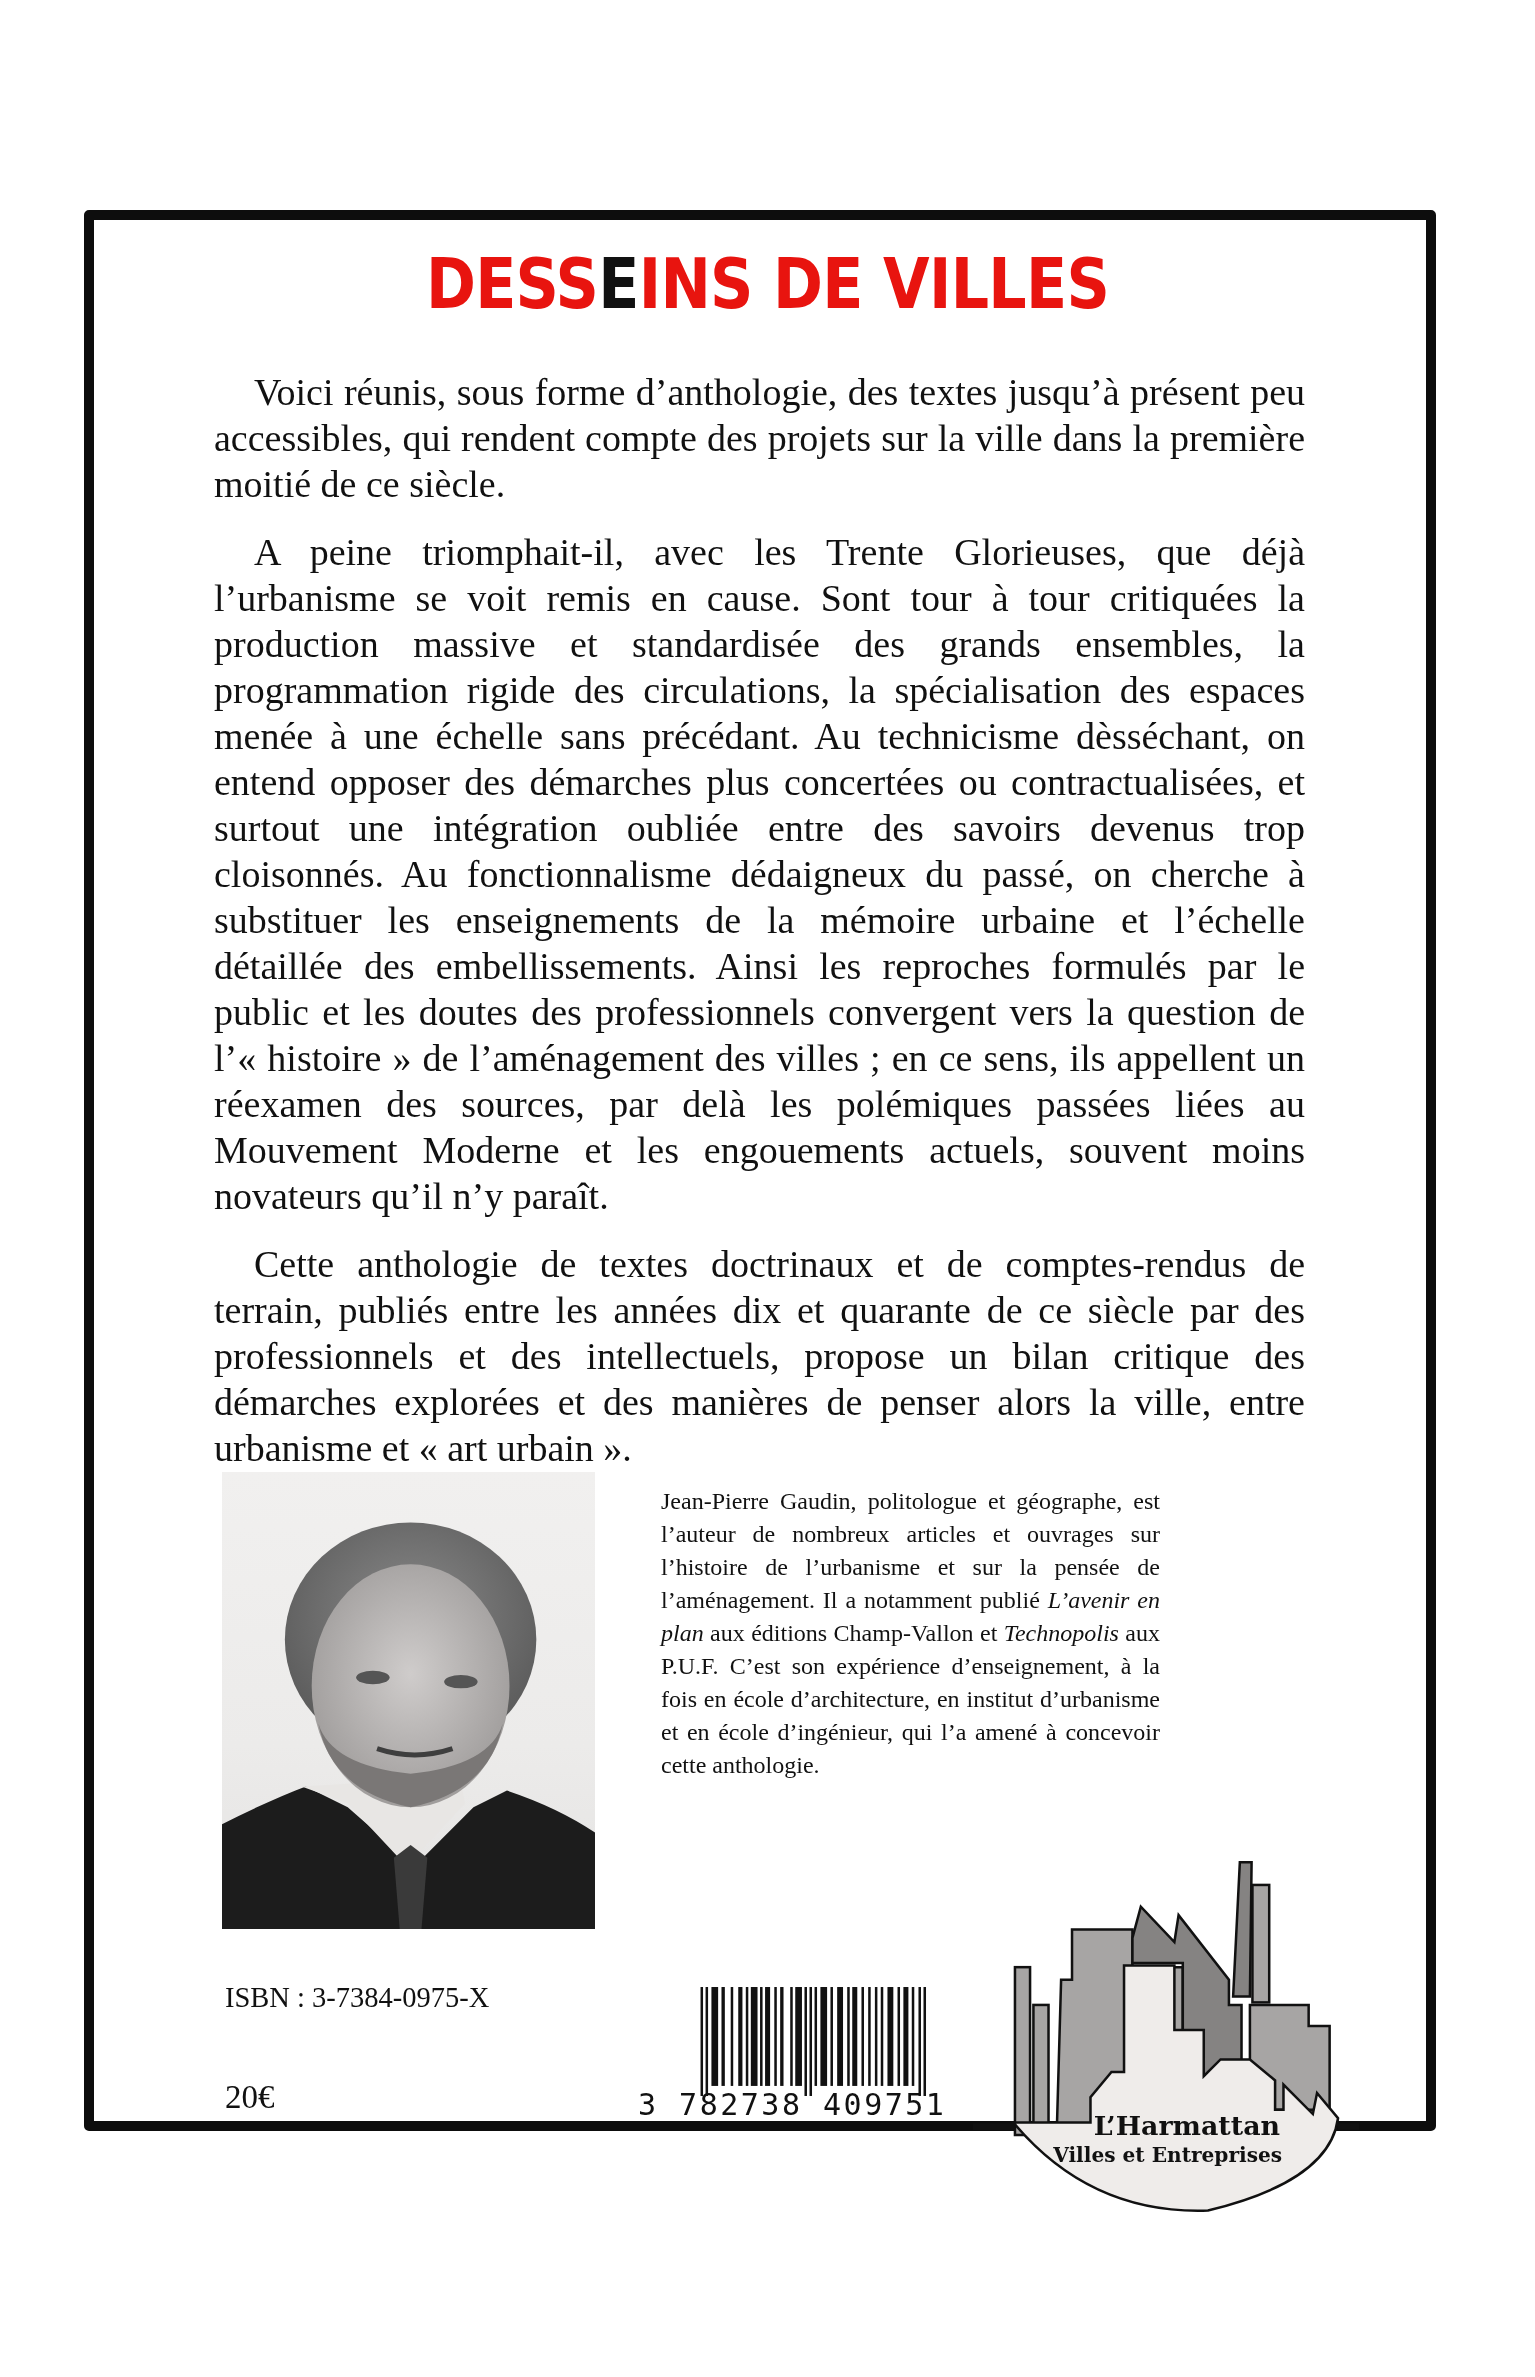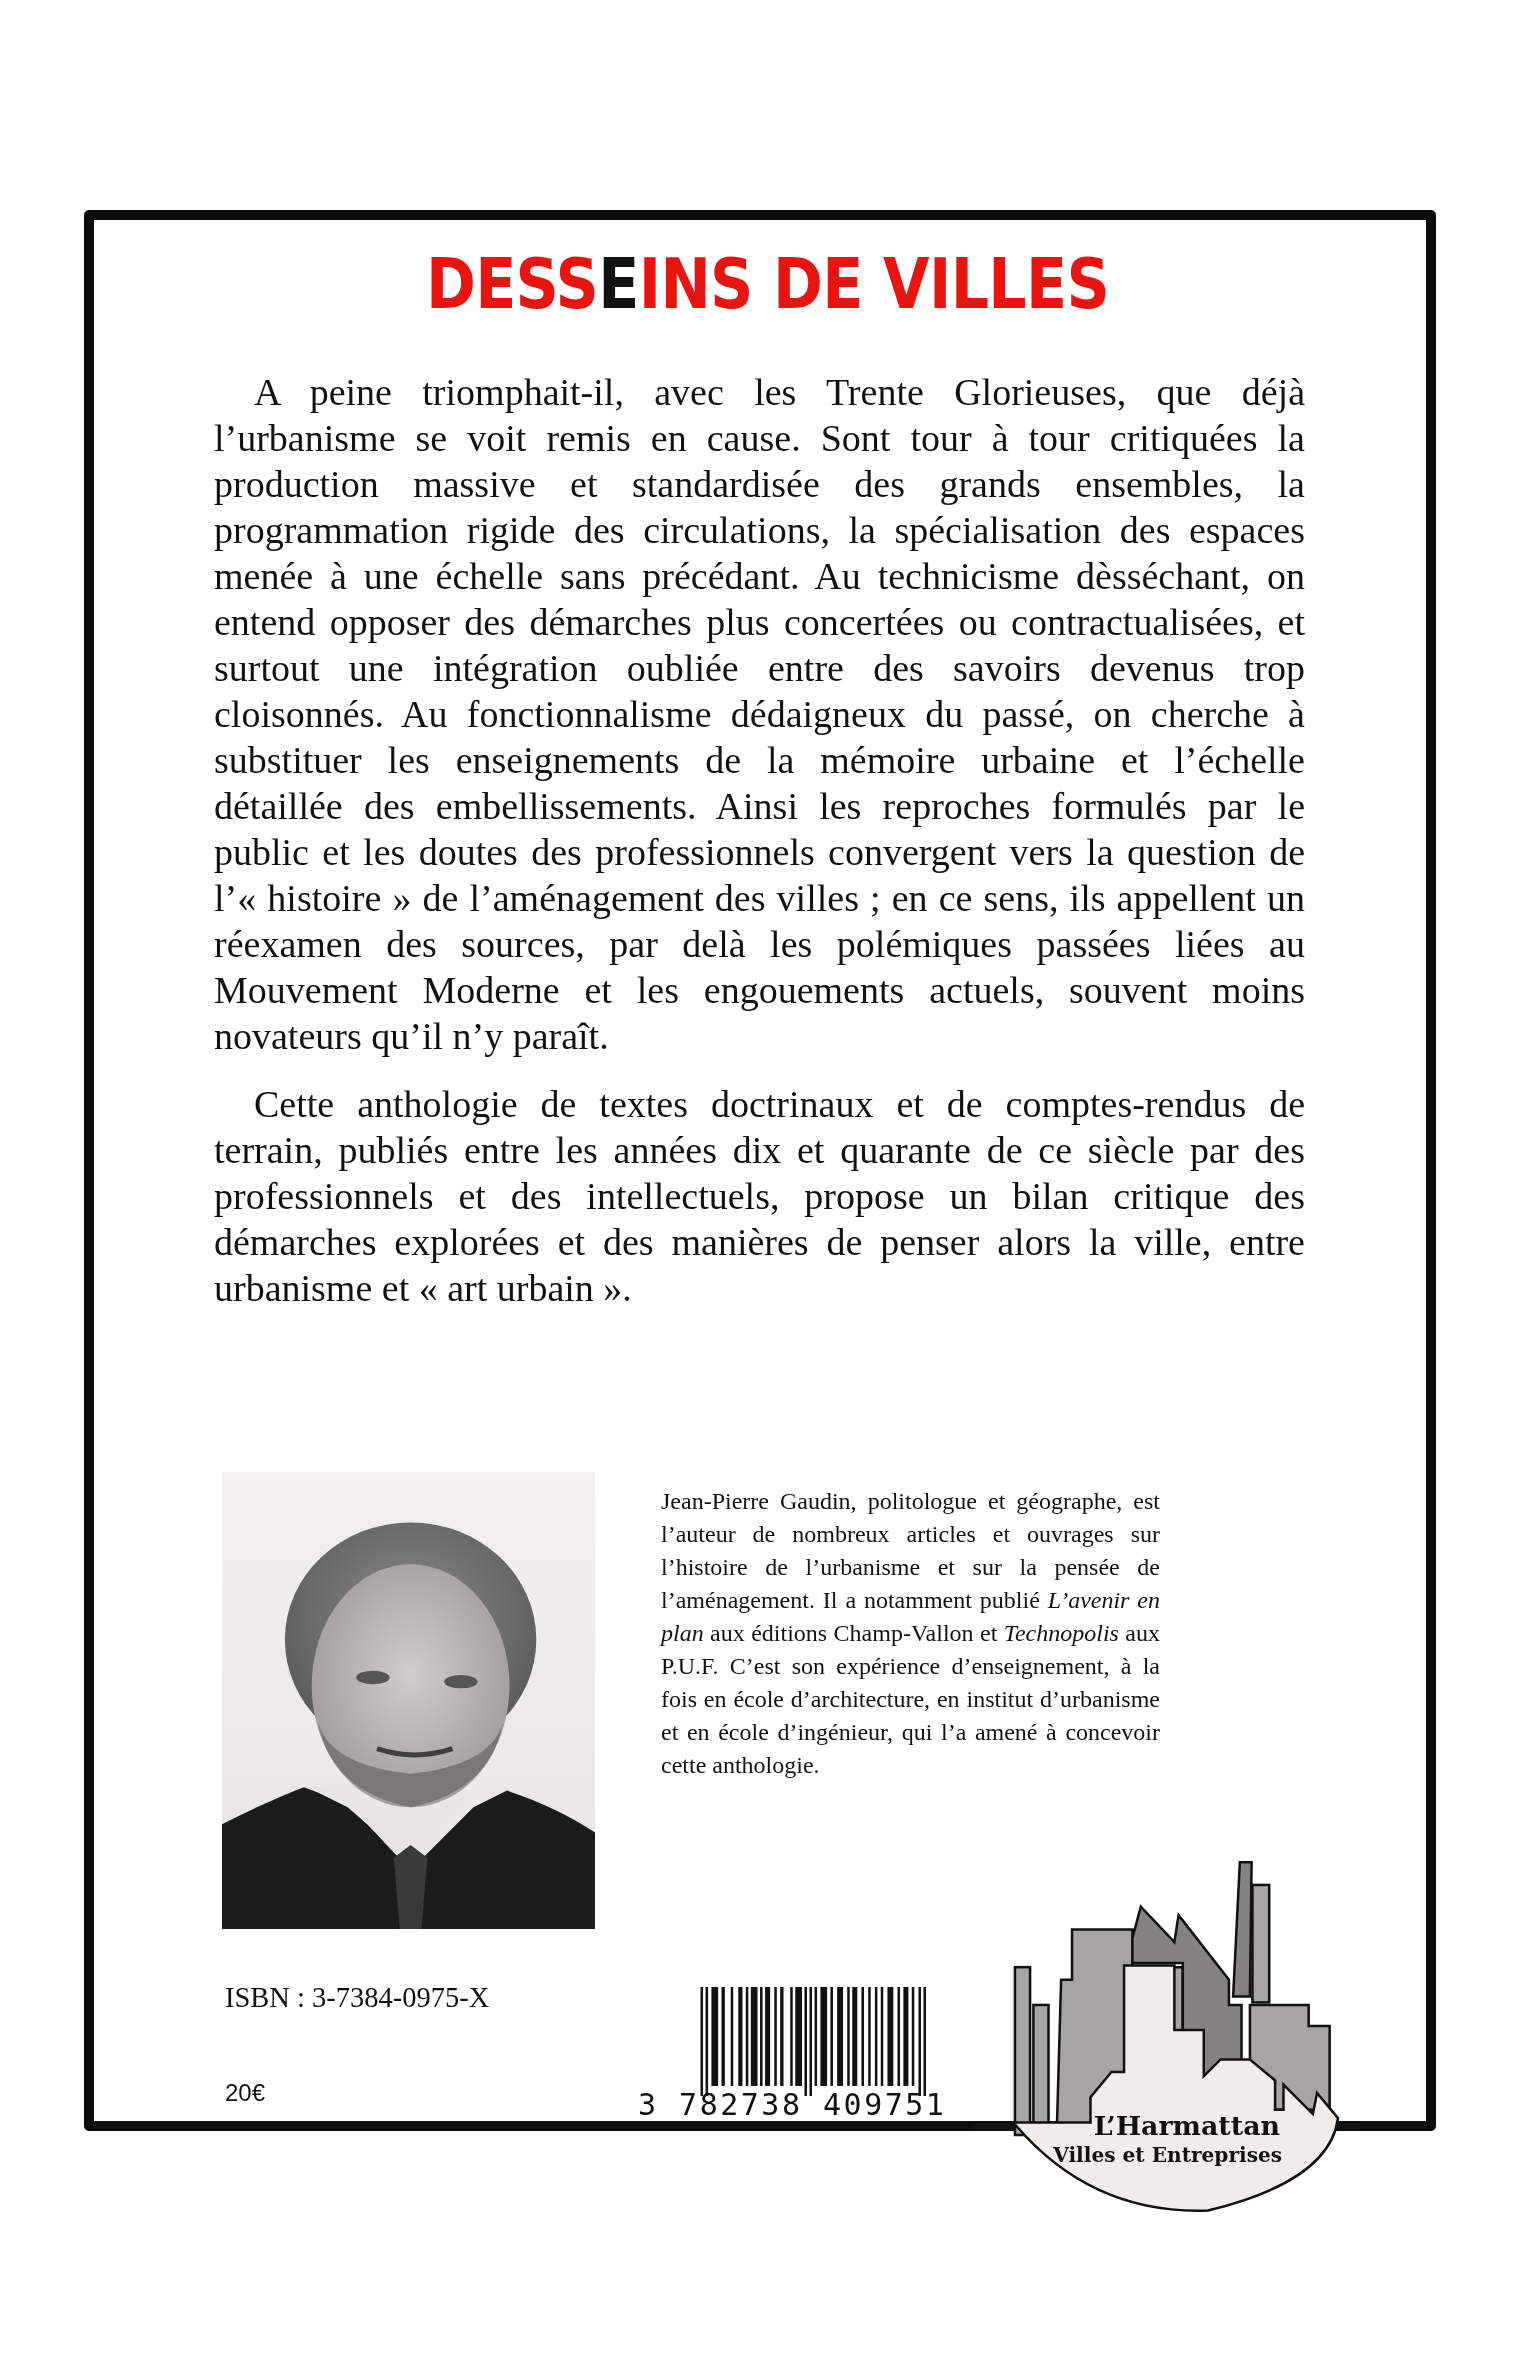--- a/index.html
+++ b/index.html
@@ -6,33 +6,34 @@
   body { width:1535px; height:2377px; position:relative; overflow:hidden; font-family:"Liberation Serif", "DejaVu Serif", serif; color:#111; }
   .frame { position:absolute; left:84px; top:210px; width:1352px; height:1921px; border:10px solid #0d0d0d; border-radius:5px; box-sizing:border-box; }
   .title { position:absolute; left:0; top:243px; width:1535px; text-align:center; font-family:"DejaVu Sans", "Liberation Sans", sans-serif; font-weight:bold; font-size:70px; letter-spacing:-0.8px; color:#e8140f; transform:scaleX(0.86); transform-origin:center; }
   .title .e { color:#111; }
   .body { position:absolute; left:214px; top:369px; width:1091px; font-size:38px; line-height:46px; text-align:justify; }
   .body p { margin:0 0 22px 0; text-indent:40px; }
   .photo { position:absolute; left:222px; top:1472px; width:373px; height:457px; background:linear-gradient(180deg,#f1f0ef 0%,#ecebea 60%,#e4e3e2 100%); overflow:hidden; }
   .bio { position:absolute; left:661px; top:1485px; width:499px; font-size:24px; line-height:33px; text-align:justify; }
   .bio i { font-style:italic; }
   .isbn { position:absolute; left:225px; top:1982px; font-size:28.5px; }
-  .price { position:absolute; left:225px; top:2079px; font-family:Liberation Sans, sans-serif; font-size:24px; font-weight:300; }
+  .price { position:absolute; left:225px; top:2079px; font-family:Liberation Serif, serif; font-size:33px; font-weight:300; }
   .barcode { position:absolute; left:667px; top:1987px; width:285px; height:109px; }
   .barcode-digits { position:absolute; left:638px; top:2087px; width:319px; font-family:"DejaVu Sans Mono", "Liberation Mono", monospace; font-size:30px; letter-spacing:2.5px; }
   .logo { position:absolute; left:973px; top:1858px; width:386px; height:361px; }
 </style>
 </head>
 <body>
 
 <div class="frame"></div>
 
 <div class="title"><span>DESS</span><span class="e">E</span><span>INS DE VILLES</span></div>
 
 <div class="body">
+  <p>Voici réunis, sous forme d’anthologie, des textes jusqu’à présent peu accessibles, qui rendent compte des projets sur la ville dans la première moitié de ce siècle.</p>
   <p>A peine triomphait-il, avec les Trente Glorieuses, que déjà l’urbanisme se voit remis en cause. Sont tour à tour critiquées la production massive et standardisée des grands ensembles, la programmation rigide des circulations, la spécialisation des espaces menée à une échelle sans précédant. Au technicisme dèsséchant, on entend opposer des démarches plus concertées ou contractualisées, et surtout une intégration oubliée entre des savoirs devenus trop cloisonnés. Au fonctionnalisme dédaigneux du passé, on cherche à substituer les enseignements de la mémoire urbaine et l’échelle détaillée des embellissements. Ainsi les reproches formulés par le public et les doutes des professionnels convergent vers la question de l’« histoire » de l’aménagement des villes ; en ce sens, ils appellent un réexamen des sources, par delà les polémiques passées liées au Mouvement Moderne et les engouements actuels, souvent moins novateurs qu’il n’y paraît.</p>
   <p>Cette anthologie de textes doctrinaux et de comptes-rendus de terrain, publiés entre les années dix et quarante de ce siècle par des professionnels et des intellectuels, propose un bilan critique des démarches explorées et des manières de penser alors la ville, entre urbanisme et « art urbain ».</p>
 </div>
 
 <div class="photo">
   <svg width="373" height="457" viewBox="0 0 445 545">
     <defs>
       <radialGradient id="hair" cx="50%" cy="40%" r="60%">
         <stop offset="0%" stop-color="#8a8a8a"></stop>
           <stop offset="100%" stop-color="#5a5a5a"></stop>

